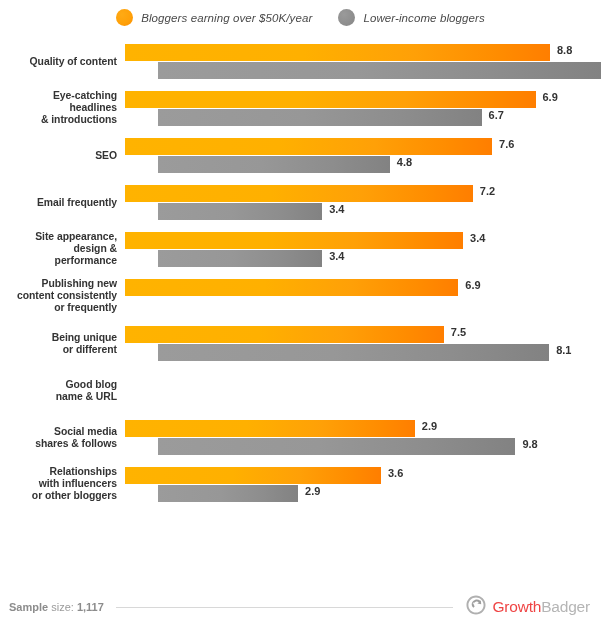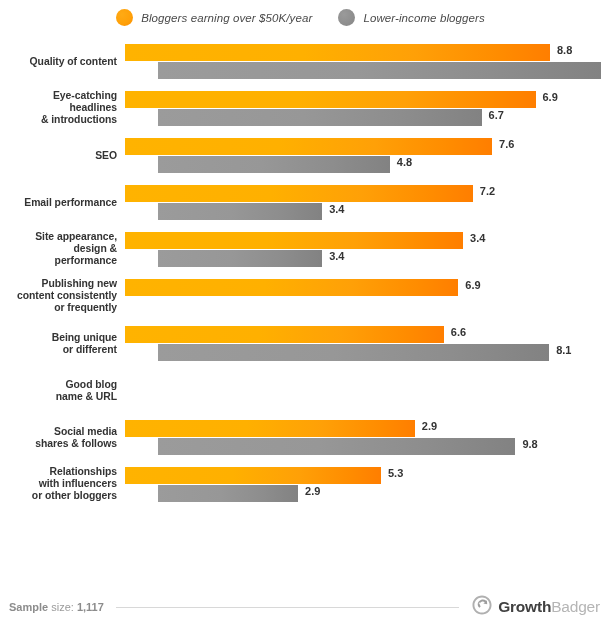--- a/index.html
+++ b/index.html
@@ -123,21 +123,21 @@
 
   
   .footer {
     position: absolute;
     left: 0;
     bottom: 0;
     width: 601px;
     height: 44px;
     display: flex;
     align-items: center;
-    padding: 0 1px 0 9px;
+    padding: 0 11px 0 9px;
     box-sizing: border-box;
   }
   .sample {
     font-size: 11px;
     color: #9b9b9b;
     white-space: nowrap;
   }
   .sample .strong {
     font-weight: bold;
     color: #8c8c8c;
@@ -154,22 +154,22 @@
     gap: 5px;
     white-space: nowrap;
   }
   .brand-mark { display: block; }
   .brand-text {
     font-size: 15.5px;
     letter-spacing: -.2px;
     color: #b5b5b5;
   }
   .brand-text .b1 {
-    font-weight: bold;
-    color: #404040;
+    font-weight: normal;
+    color: #ef4444;
   }
 </style>
 </head>
 <body>
 
 <div id="chart-root">
 
   <div class="legend">
     <div class="legend-item">
       <span class="legend-dot orange"></span>
@@ -215,21 +215,21 @@
             <div class="bar orange" style="width: 367.1px;"></div>
             <span class="bar-value">7.6</span>
           </div>
           <div class="bar-row">
             <div class="bar grey" style="width: 231.8px;"></div>
             <span class="bar-value">4.8</span>
           </div>
         </div>
       </div>
       <div class="group">
-        <div class="cat-label">Email performance</div>
+        <div class="cat-label">Email frequently</div>
         <div class="bars">
           <div class="bar-row">
             <div class="bar orange" style="width: 347.8px;"></div>
             <span class="bar-value">7.2</span>
           </div>
           <div class="bar-row">
             <div class="bar grey" style="width: 164.2px;"></div>
             <span class="bar-value">3.4</span>
           </div>
         </div>
@@ -254,21 +254,21 @@
             <div class="bar orange" style="width: 333.3px;"></div>
             <span class="bar-value">6.9</span>
           </div>
         </div>
       </div>
       <div class="group">
         <div class="cat-label">Being unique<br>or different</div>
         <div class="bars">
           <div class="bar-row">
             <div class="bar orange" style="width: 318.8px;"></div>
-            <span class="bar-value">6.6</span>
+            <span class="bar-value">7.5</span>
           </div>
           <div class="bar-row">
             <div class="bar grey" style="width: 391.2px;"></div>
             <span class="bar-value">8.1</span>
           </div>
         </div>
       </div>
       <div class="group">
         <div class="cat-label">Good blog<br>name &amp; URL</div>
       </div>
@@ -283,21 +283,21 @@
             <div class="bar grey" style="width: 357.4px;"></div>
             <span class="bar-value">9.8</span>
           </div>
         </div>
       </div>
       <div class="group">
         <div class="cat-label">Relationships<br>with influencers<br>or other bloggers</div>
         <div class="bars">
           <div class="bar-row">
             <div class="bar orange" style="width: 256px;"></div>
-            <span class="bar-value">5.3</span>
+            <span class="bar-value">3.6</span>
           </div>
           <div class="bar-row">
             <div class="bar grey" style="width: 140.1px;"></div>
             <span class="bar-value">2.9</span>
           </div>
         </div>
       </div>
     </div>
 
   <div class="footer">

